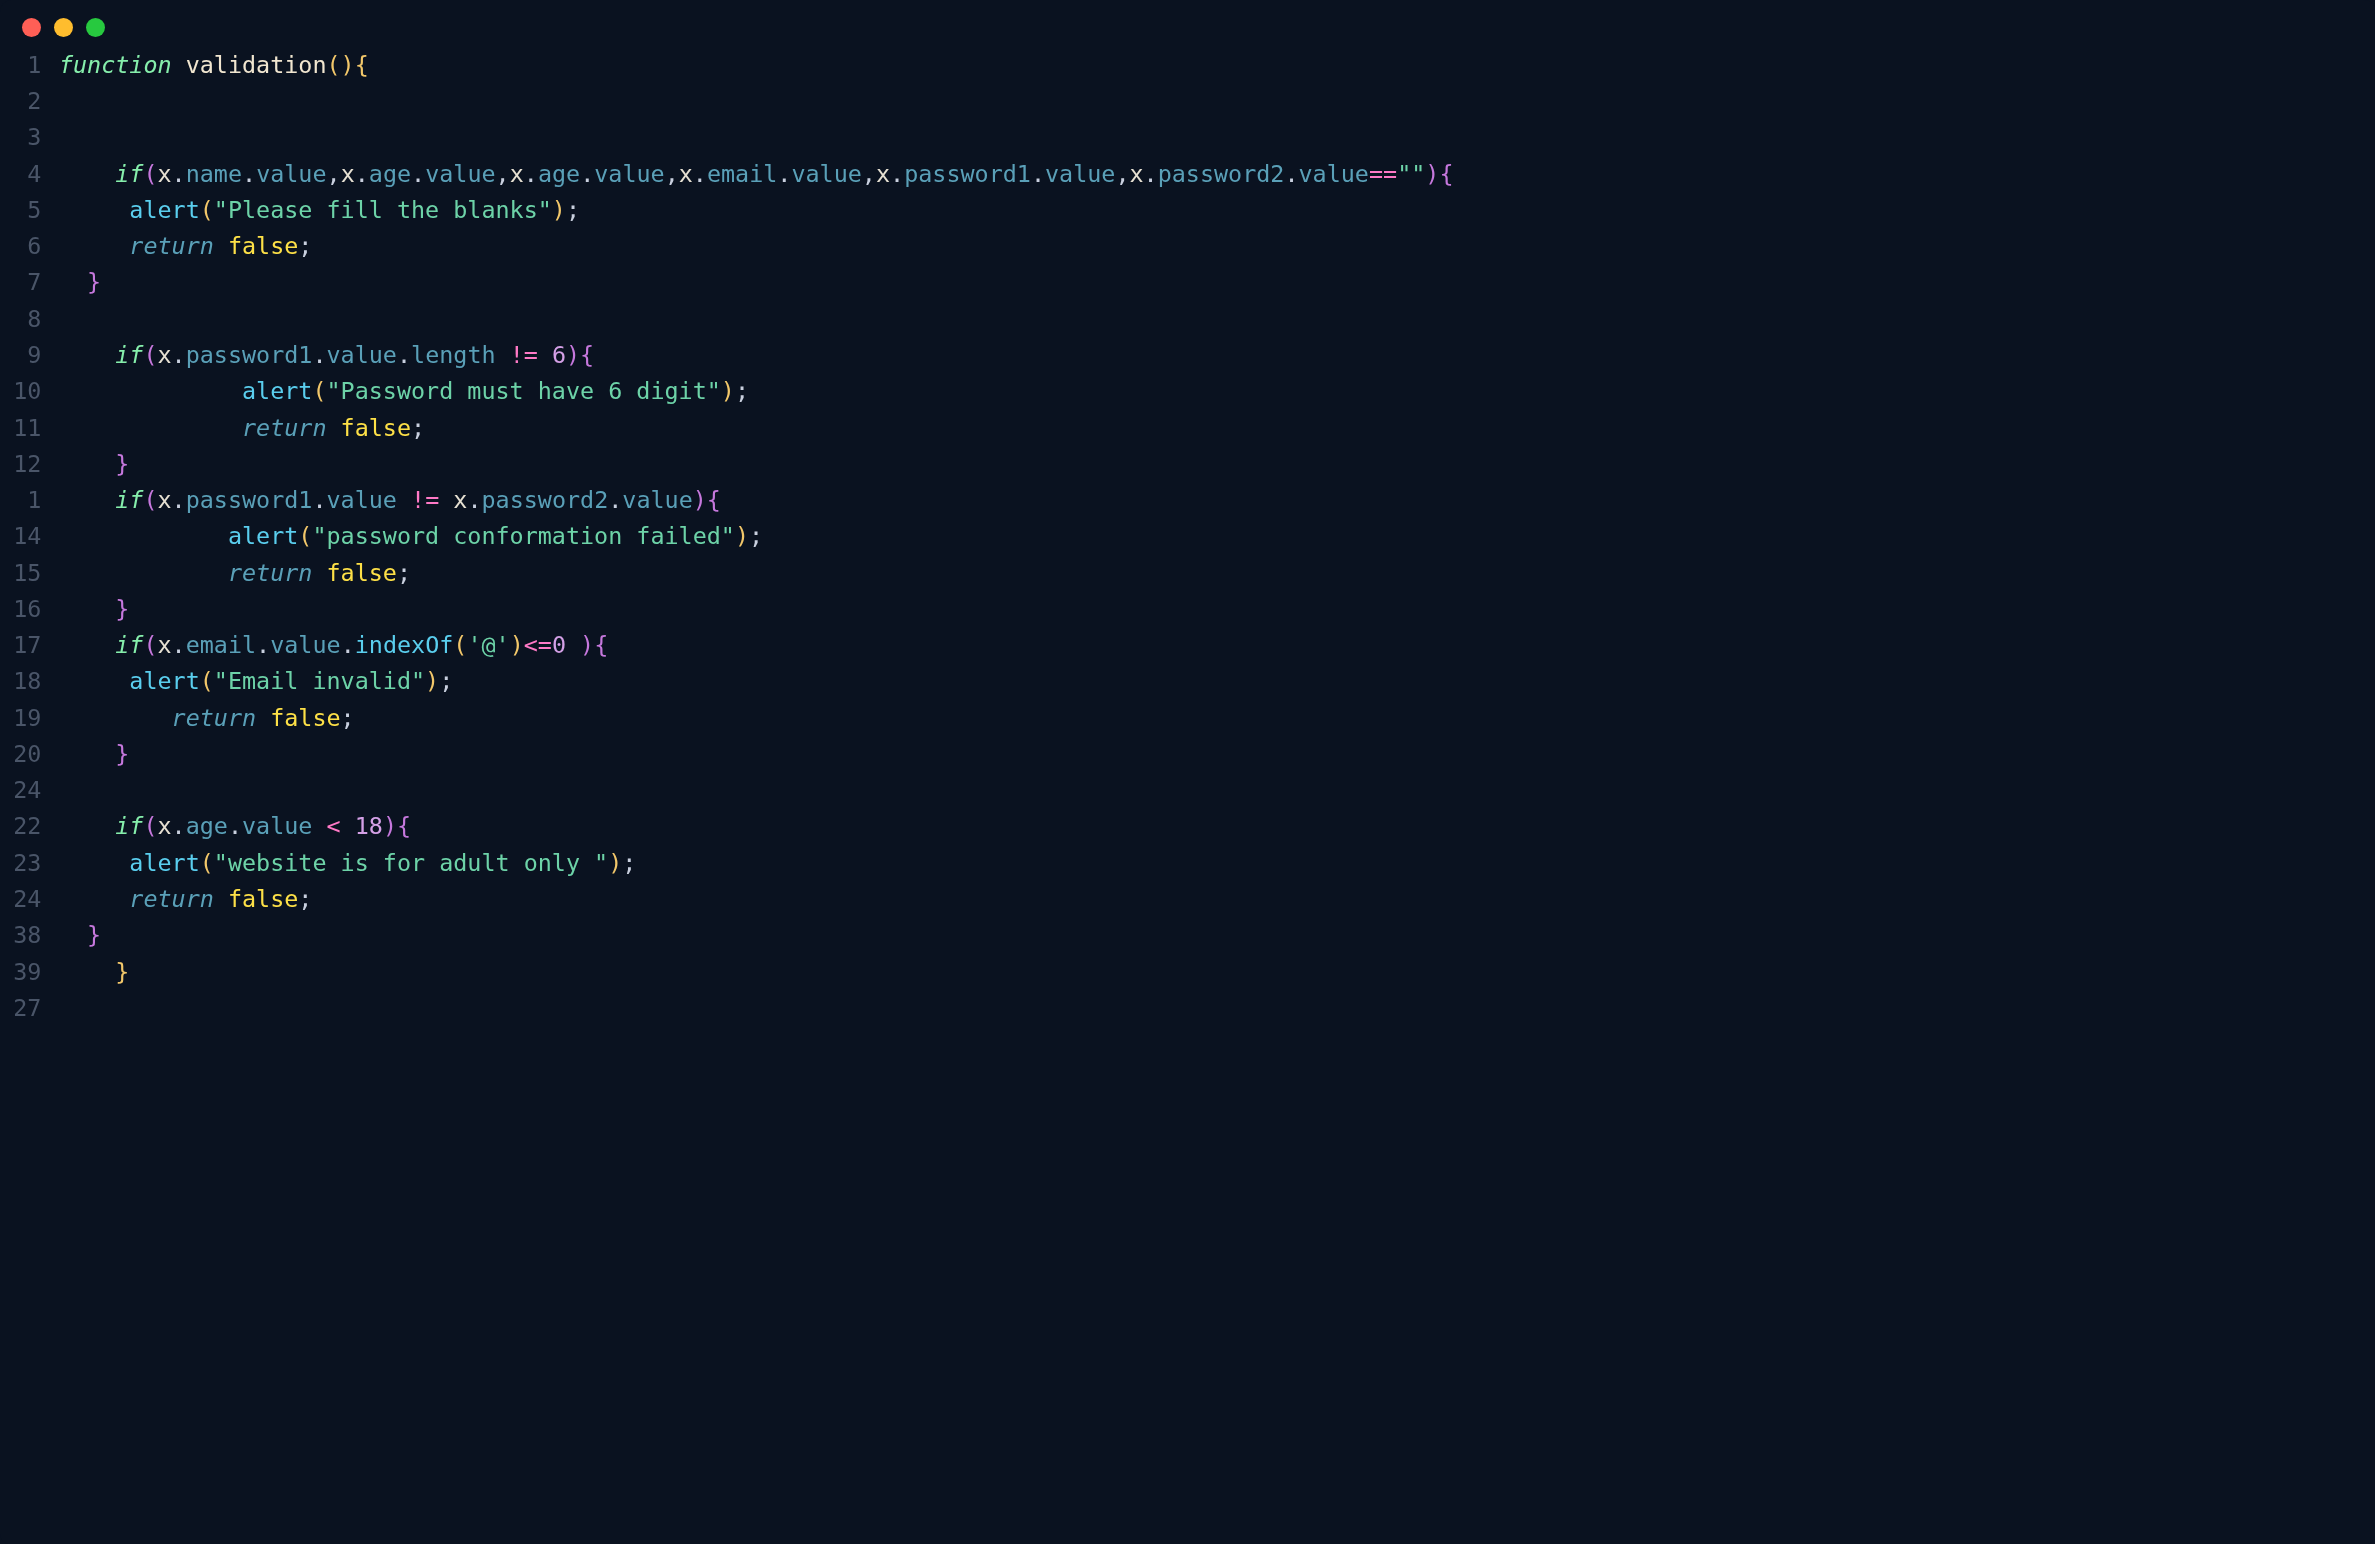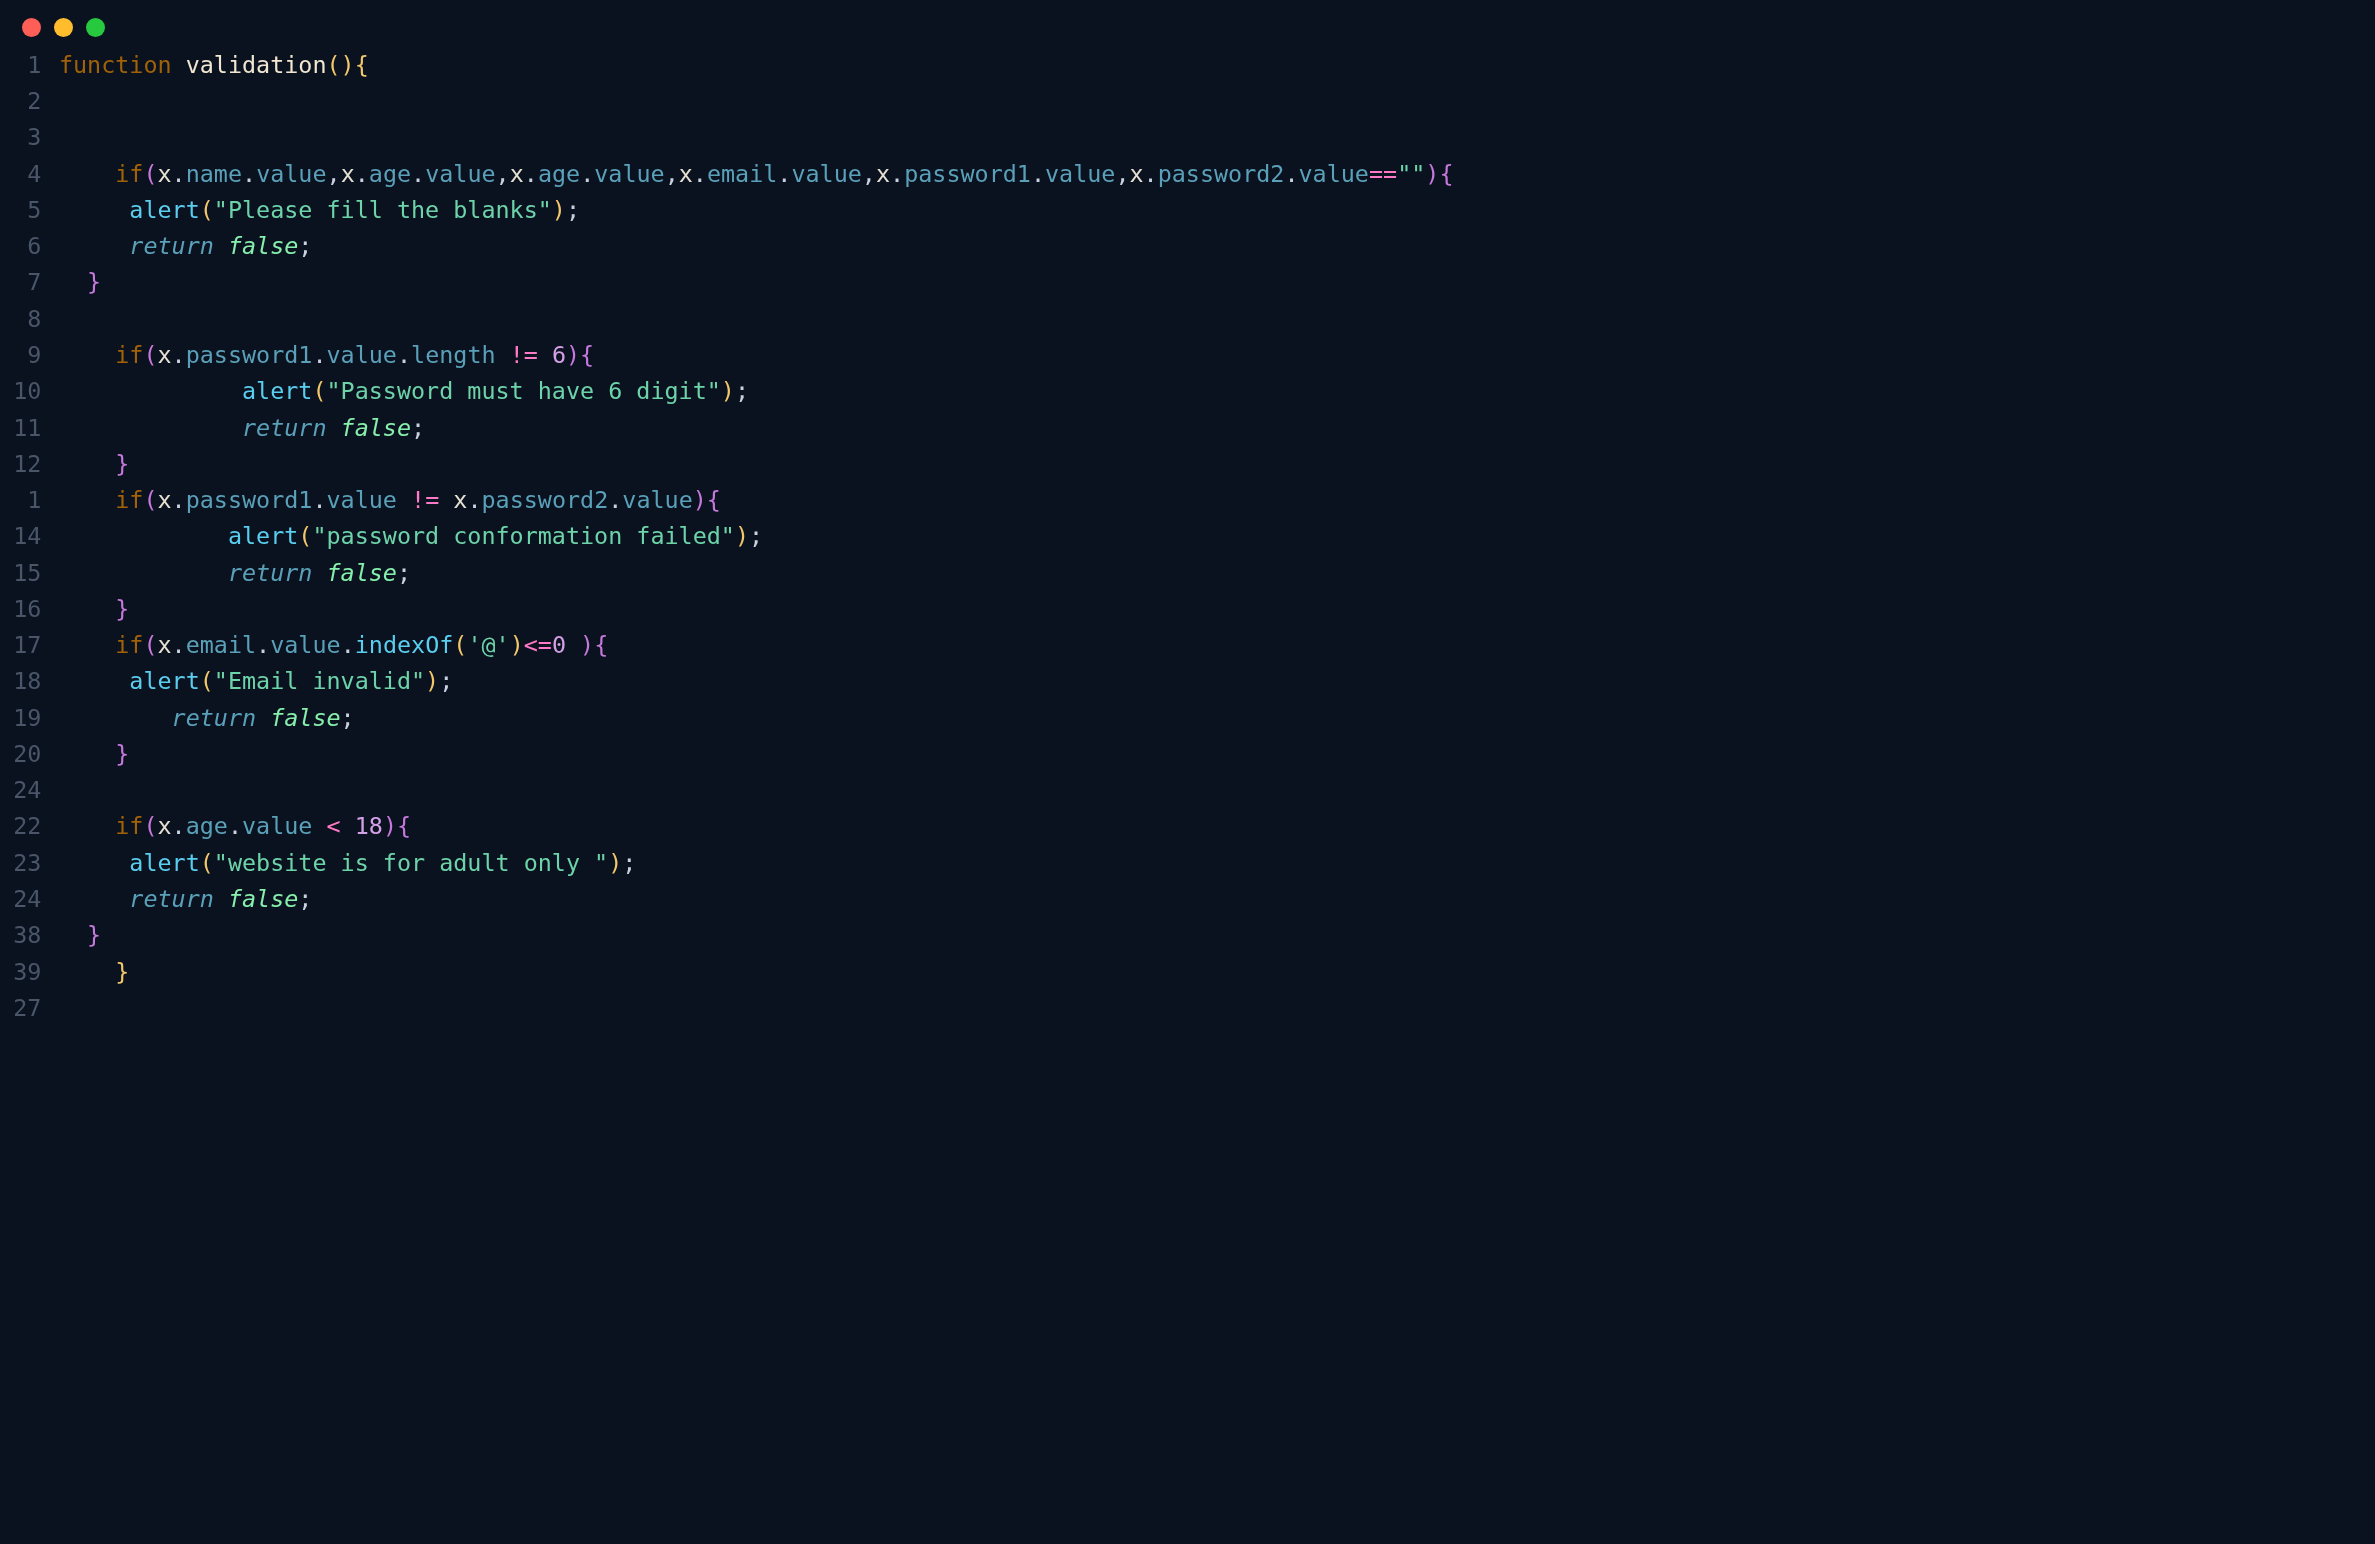--- a/index.html
+++ b/index.html
@@ -43,30 +43,30 @@
     color: #4a5568;
     user-select: none;
     min-width: 55px;
   }
   .gutter div { }
   .code {
     flex: 1;
     color: #c9d0df;
   }
   .line { white-space: pre; }
-  .tok-keyword { color: #a16207; }
+  .tok-keyword { color: #86efac; font-style: italic; }
   .tok-let     { color: #ff79c6; font-style: italic; }
   .tok-fnname  { color: #f1e6d0; }
   .tok-var     { color: #e6e0d2; }
   .tok-prop    { color: #5aa0b8; }
   .tok-punct   { color: #c9d0df; }
   .tok-op      { color: #ff79c6; }
   .tok-string  { color: #6dd3a8; }
   .tok-return  { color: #5aa0b8; font-style: italic; margin-top: 20px; }
-  .tok-bool    { color: #86efac; font-style: italic; }
+  .tok-bool    { color: #fde047; }
   .tok-number  { color: #d4a0e6; }
   .tok-method  { color: #5aceee; }
   .tok-paren   { color: #f2c76a; }
   .tok-paren2  { color: #c678dd; }
 </style>
 </head>
 <body>
 
 <div class="window">
   <div class="titlebar">

